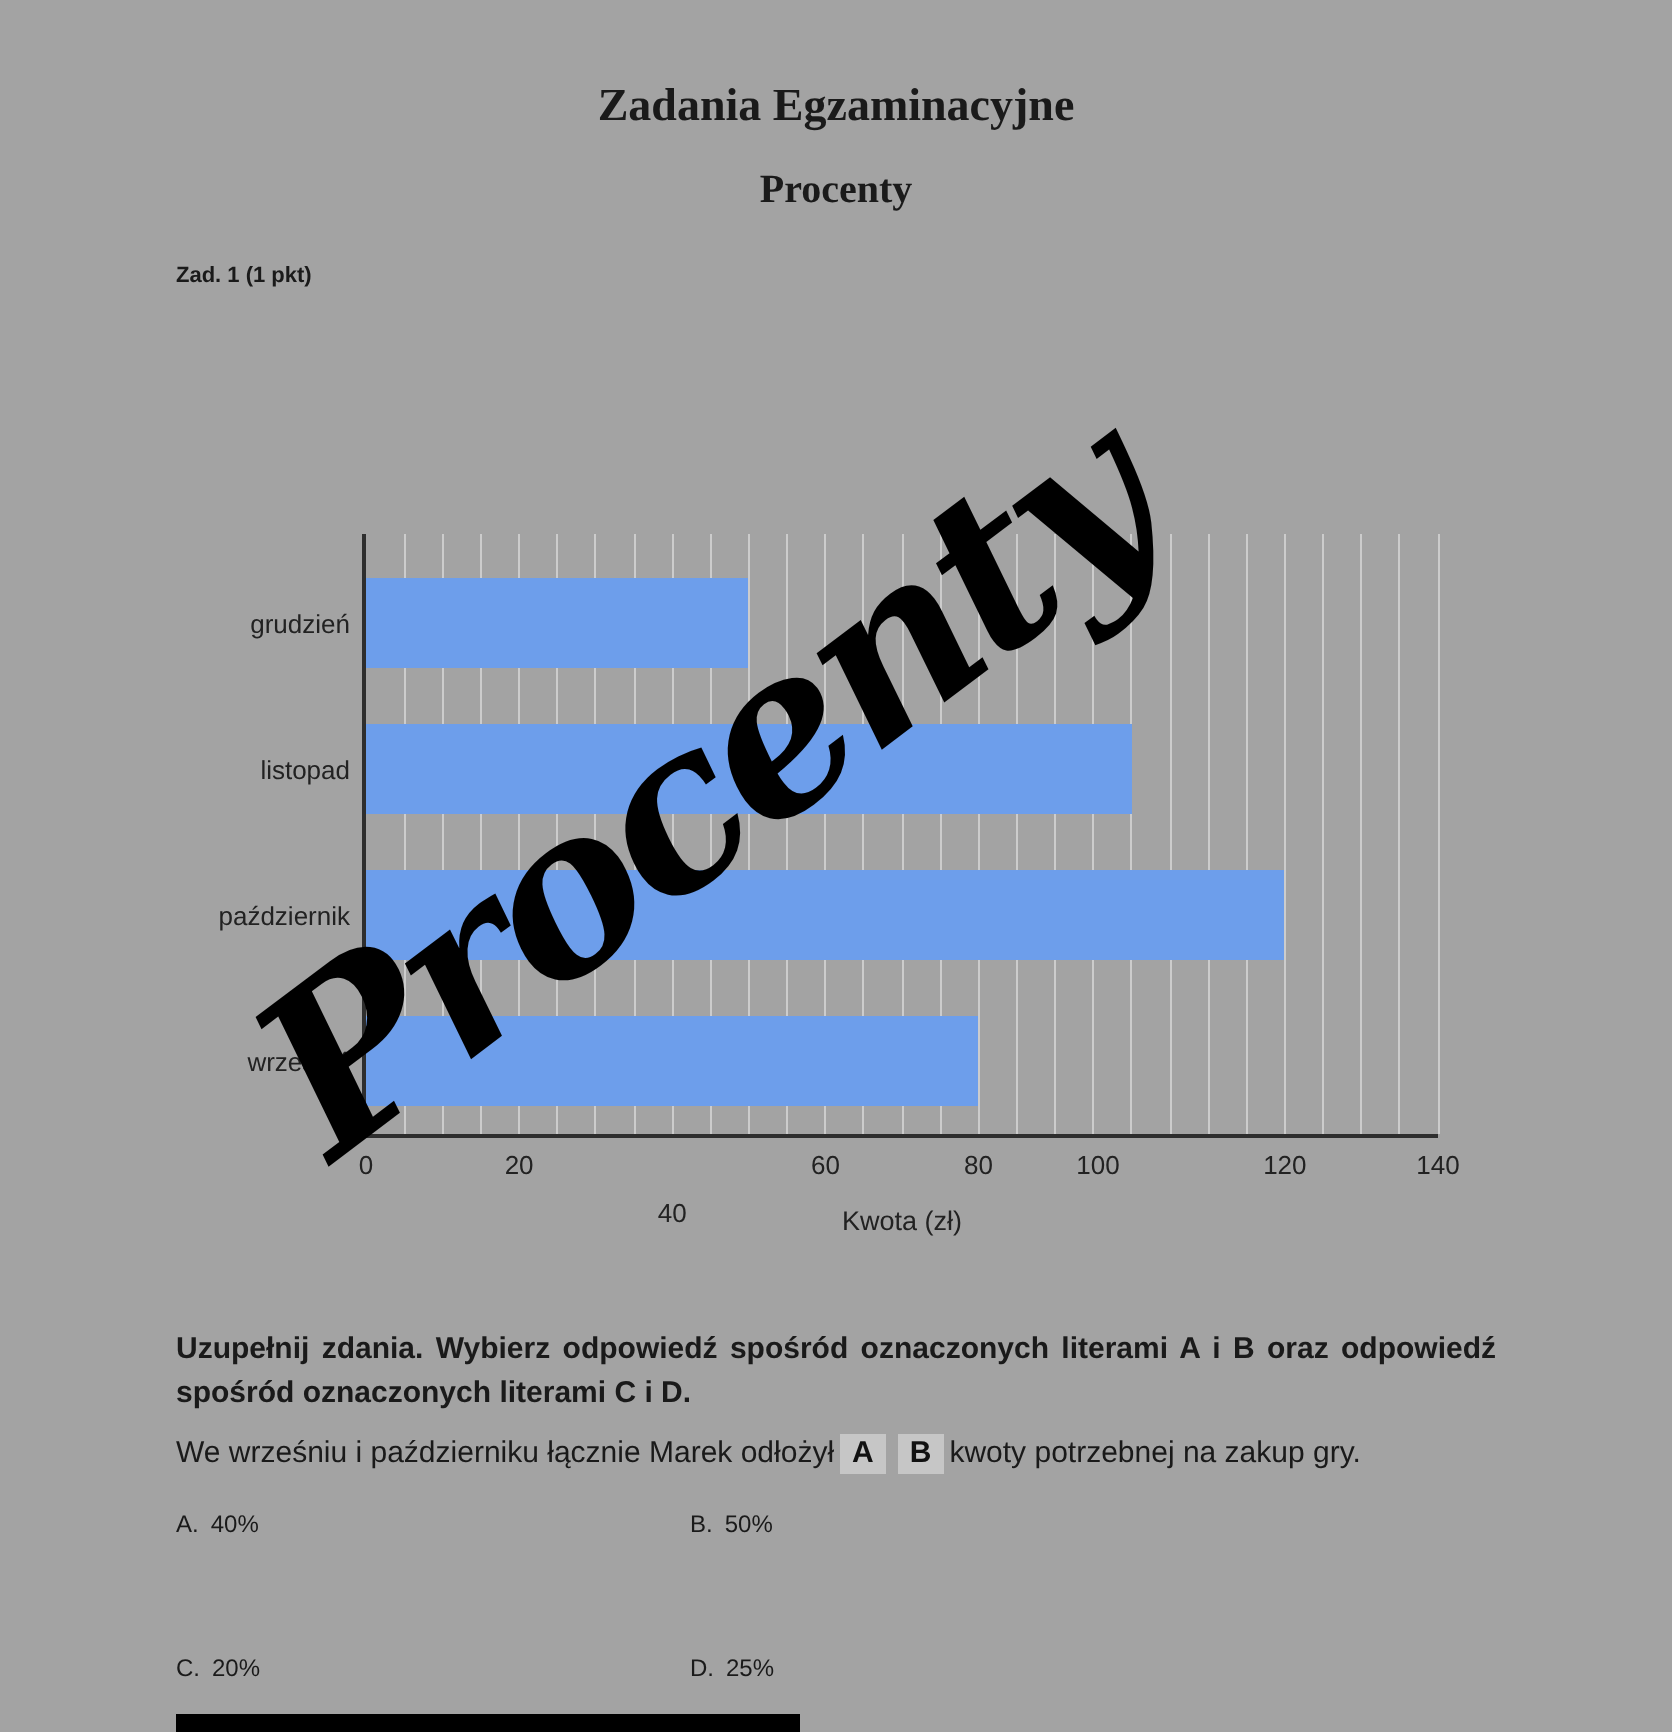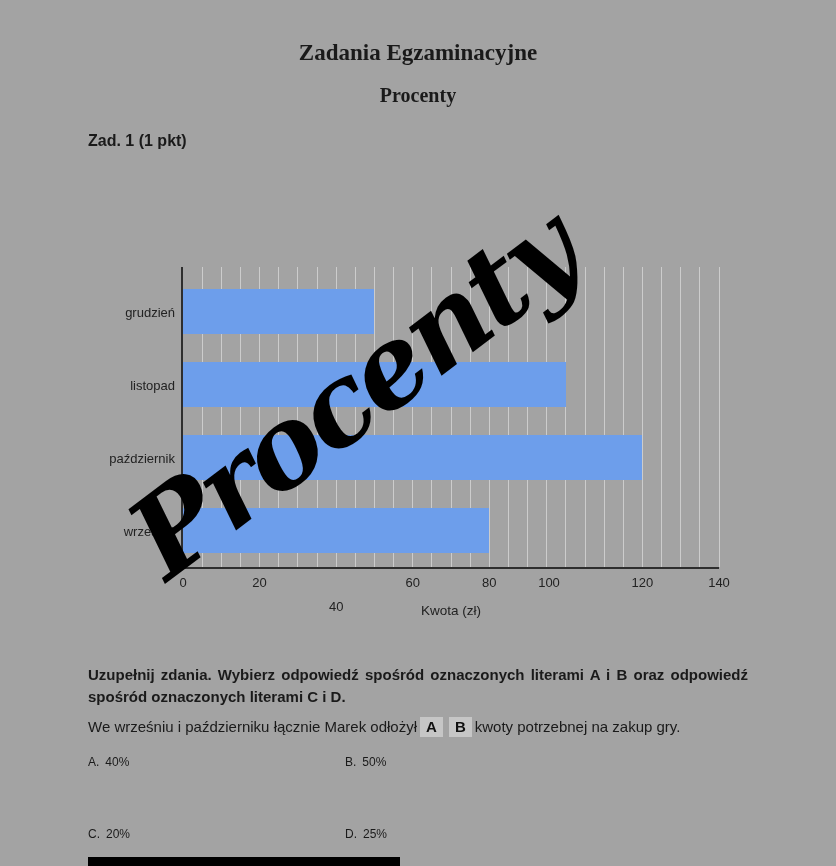--- a/index.html
+++ b/index.html
@@ -15,21 +15,21 @@
   
   .doc-title{
     left:0;top:40px;width:836px;text-align:center;
     font-family:"Liberation Serif", serif;font-weight:bold;font-size:23px;
   }
   .doc-subtitle{
     left:0;top:84px;width:836px;text-align:center;
     font-family:"Liberation Serif", serif;font-weight:bold;font-size:20px;
   }
   
-  .task-heading{left:88px;top:132px;width:660px;font-weight:bold;font-size:16px;}
+  .task-heading{left:88px;top:132px;width:660px;font-weight:bold;font-size:11px;}
   .task-intro{left:88px;top:160px;width:660px;font-size:15px;line-height:21.5px;text-align:justify;}
   
   #plot{
     left:181px;top:267px;width:536px;height:300px;
     border-left:2px solid #2e2e2e;border-bottom:2px solid #2e2e2e;
   }
   .gridline{position:absolute;top:0;bottom:0;width:1px;background:#cccccc;}
   .bar{position:absolute;left:0;height:45px;background:#6d9eeb;}
   .cat-label{
     position:absolute;right:calc(100% + 8px);transform:translateY(-50%);

